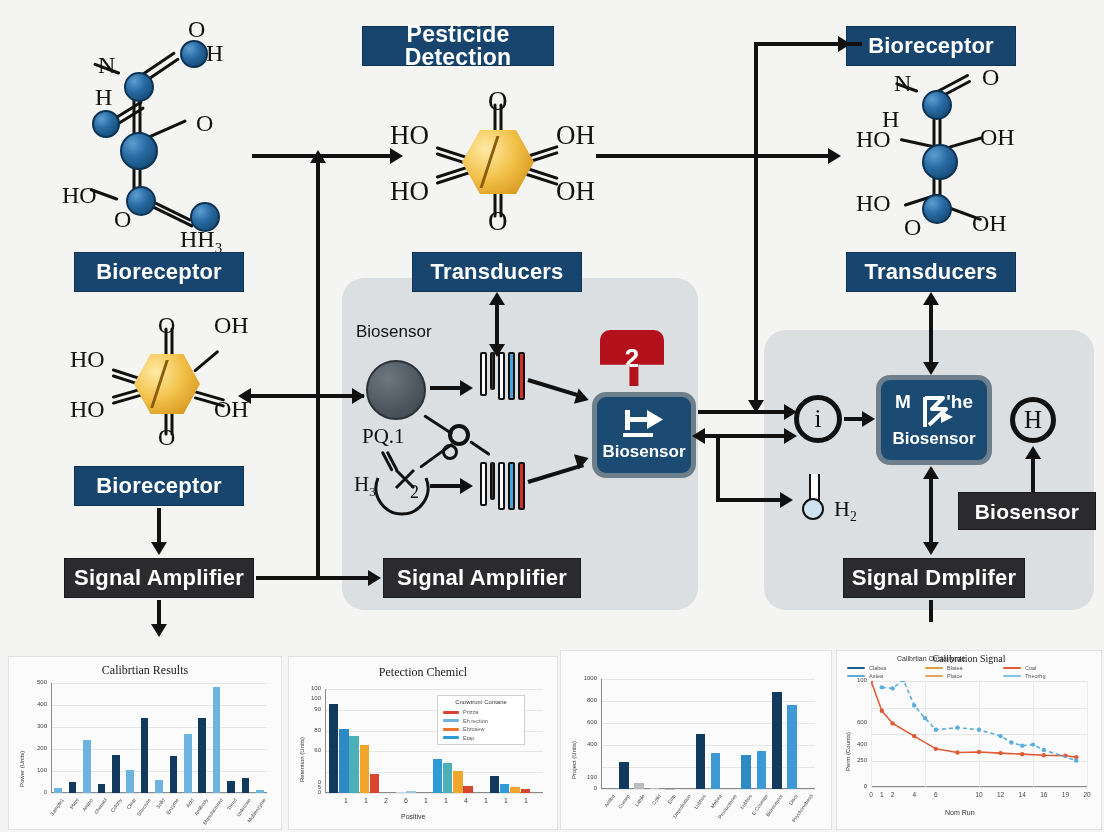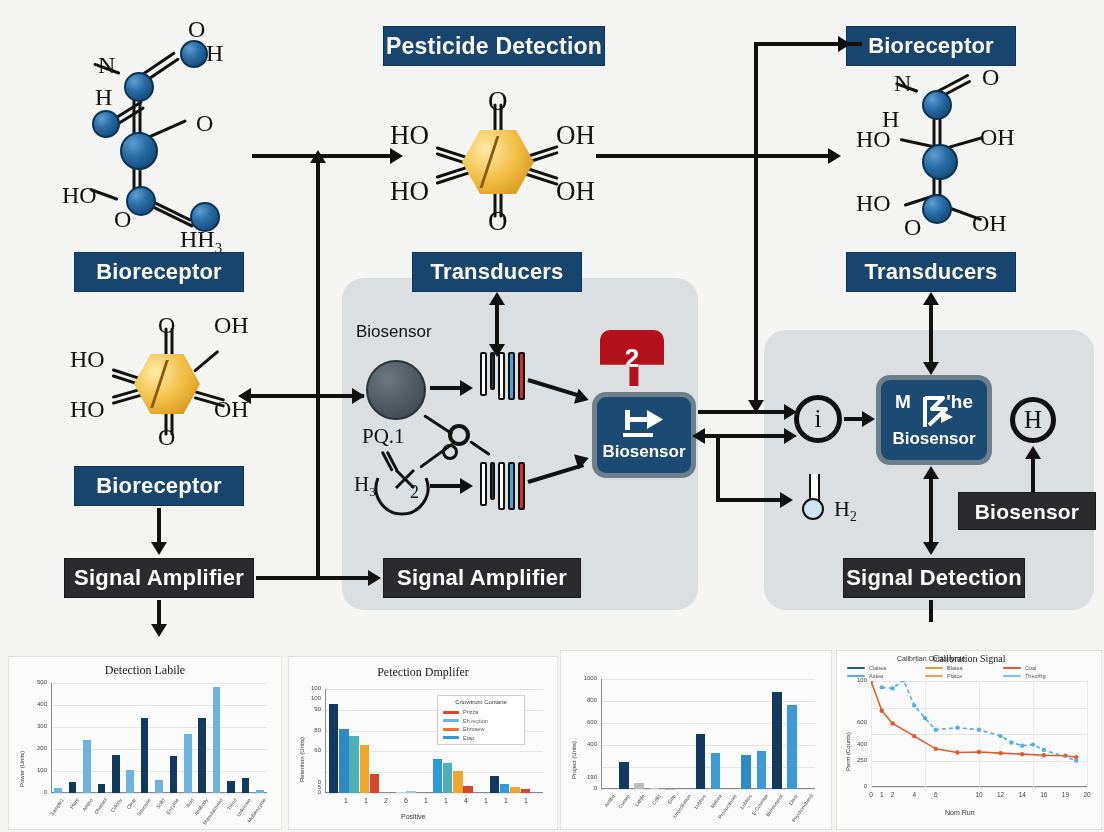--- a/index.html
+++ b/index.html
@@ -113,21 +113,21 @@
   svg.lines{position:absolute;left:0;top:0;overflow:visible;}
 </style>
 </head>
 <body>
 
 <div id="stage">
 
   <div class="panel" style="left:342px;top:278px;width:356px;height:332px;"></div>
   <div class="panel" style="left:764px;top:330px;width:330px;height:280px;"></div>
 
-  <div class="chip navy" style="left:383px;top:26px;width:222px;height:40px;font-size:23px;">Pesticide Detection</div>
+  <div class="chip navy" style="left:362px;top:26px;width:192px;height:40px;font-size:23px;">Pesticide Detection</div>
 
   <div class="mol" style="left:70px;top:28px;width:190px;height:205px;">
 
     <div class="bond" style="left:62px;top:52px;width:52px;transform:rotate(-34deg);"></div>
     <div class="bond" style="left:66px;top:58px;width:52px;transform:rotate(-34deg);"></div>
     <div class="bond" style="left:50px;top:44px;width:28px;transform:rotate(200deg);"></div>
     <div class="bond" style="left:64px;top:60px;width:58px;transform:rotate(90deg);"></div>
     <div class="bond" style="left:70px;top:60px;width:58px;transform:rotate(90deg);"></div>
     <div class="bond" style="left:40px;top:92px;width:38px;transform:rotate(-32deg);"></div>
     <div class="bond" style="left:42px;top:98px;width:38px;transform:rotate(-32deg);"></div>
@@ -238,21 +238,21 @@
   <div class="chip navy" style="left:412px;top:252px;width:170px;height:40px;font-size:22px;">Transducers</div>
 
   <div class="chip navy" style="left:846px;top:252px;width:170px;height:40px;font-size:22px;">Transducers</div>
 
   <div class="chip navy" style="left:74px;top:466px;width:170px;height:40px;font-size:22px;">Bioreceptor</div>
 
   <div class="chip black" style="left:64px;top:558px;width:190px;height:40px;font-size:22px;">Signal Amplifier</div>
 
   <div class="chip black" style="left:383px;top:558px;width:198px;height:40px;font-size:22px;">Signal Amplifier</div>
 
-  <div class="chip black" style="left:843px;top:558px;width:182px;height:40px;font-size:22px;">Signal Detection</div>
+  <div class="chip black" style="left:843px;top:558px;width:182px;height:40px;font-size:22px;">Signal Dmplifer</div>
 
   <div class="chip black" style="left:958px;top:492px;width:138px;height:38px;font-size:21px;">Biosensor</div>
 
   <div style="position:absolute;left:356px;top:322px;font-size:17px;color:#111;">Biosensor</div>
   <div class="greycircle" style="left:366px;top:360px;width:60px;height:60px;"></div>
 
   <div class="bond" style="left:424px;top:414px;width:34px;transform:rotate(33deg);"></div>
   <div class="circ" style="left:448px;top:424px;width:22px;height:22px;border-width:4px;"></div>
   <div class="bond" style="left:470px;top:440px;width:24px;transform:rotate(34deg);"></div>
   <div class="circ" style="left:442px;top:444px;width:16px;height:16px;border-width:3px;"></div>
@@ -381,21 +381,21 @@
   <div class="aline" style="left:929px;top:472px;width:4px;height:78px;"></div>
   <div class="ahead up" style="left:923px;top:466px;"></div>
   <div class="ahead down" style="left:923px;top:542px;"></div>
 
   <div class="aline" style="left:1031px;top:452px;width:4px;height:40px;"></div>
   <div class="ahead up" style="left:1025px;top:446px;"></div>
 
   <div class="aline" style="left:929px;top:600px;width:4px;height:22px;"></div>
 
   <div class="chartcard" style="left:8px;top:656px;width:272px;height:172px;">
-    <div class="ctitle" style="top:6px;font-size:12px;">Detection Labile</div>
+    <div class="ctitle" style="top:6px;font-size:12px;">Calibrtian Results</div>
     <div class="alabel yrot" style="left:10px;top:130px;font-size:6px;">Power (Units)</div>
     <div class="plot" id="c1plot" style="left:42px;top:26px;width:216px;height:110px;">
         <div class="gl" style="top: 0%;"></div>
         <div class="gl" style="top: 20%;"></div>
         <div class="gl" style="top: 40%;"></div>
         <div class="gl" style="top: 60%;"></div>
         <div class="gl" style="top: 80%;"></div>
         <div class="gl" style="top: 100%;"></div>
         <div class="axl" style="left: 0px; bottom: 0px; width: 100%; height: 1px;"></div>
         <div class="axl" style="left: 0px; top: 0px; width: 1px; height: 100%;"></div>
@@ -435,21 +435,21 @@
       </div>
   <div class="ytick" style="left: 8px; top: 132px; width: 30px; font-size: 6px;">0</div>
       <div class="ytick" style="left: 8px; top: 110px; width: 30px; font-size: 6px;">100</div>
       <div class="ytick" style="left: 8px; top: 88px; width: 30px; font-size: 6px;">200</div>
       <div class="ytick" style="left: 8px; top: 66px; width: 30px; font-size: 6px;">300</div>
       <div class="ytick" style="left: 8px; top: 44px; width: 30px; font-size: 6px;">400</div>
       <div class="ytick" style="left: 8px; top: 22px; width: 30px; font-size: 6px;">500</div>
     </div>
 
   <div class="chartcard" style="left:288px;top:656px;width:268px;height:172px;">
-    <div class="ctitle" style="top:8px;font-size:12px;">Petection Dmplifer</div>
+    <div class="ctitle" style="top:8px;font-size:12px;">Petection Chemicl</div>
     <div class="alabel yrot" style="left:10px;top:125px;font-size:6px;">Retention (Units)</div>
     <div class="alabel" style="left:112px;top:156px;font-size:7px;">Positive</div>
     <div class="plot" id="c2plot" style="left:36px;top:32px;width:218px;height:104px;">
         <div class="gl" style="top: 0%;"></div>
         <div class="gl" style="top: 20%;"></div>
         <div class="gl" style="top: 40%;"></div>
         <div class="gl" style="top: 60%;"></div>
         <div class="gl" style="top: 80%;"></div>
         <div class="gl" style="top: 100%;"></div>
         <div class="axl" style="left: 0px; bottom: 0px; width: 100%; height: 1px;"></div>

